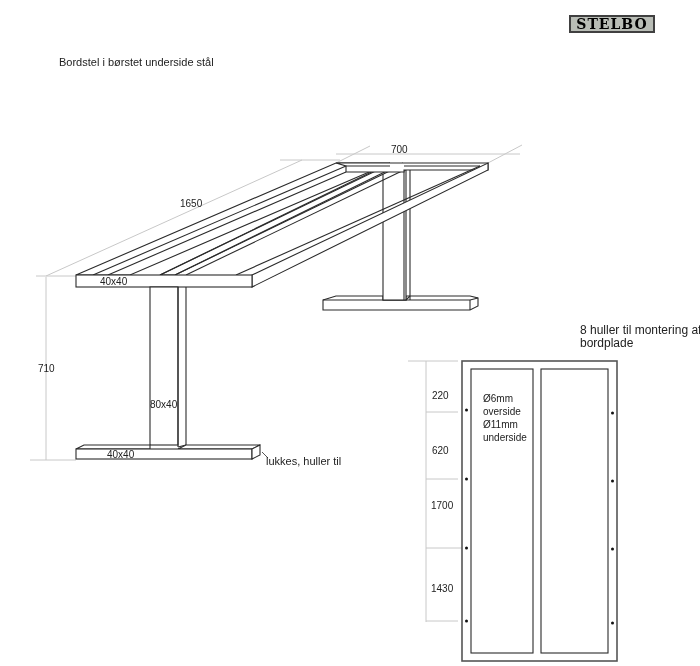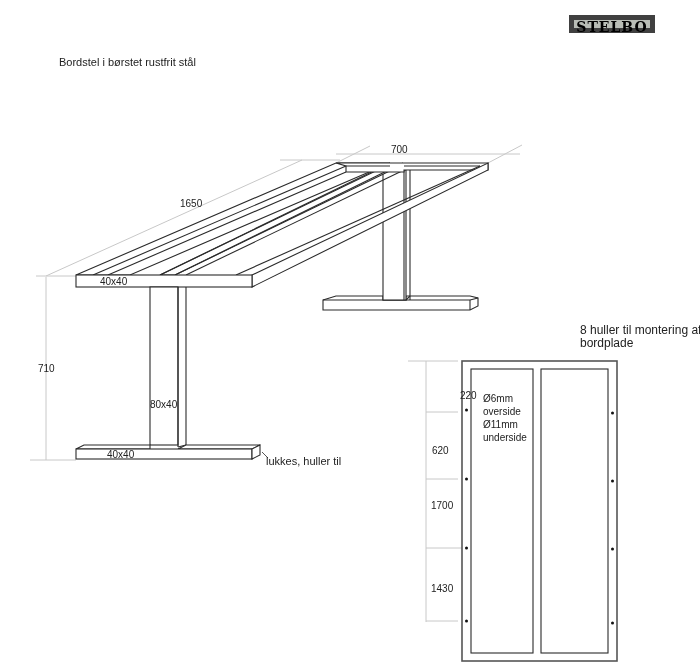--- a/index.html
+++ b/index.html
@@ -1,29 +1,29 @@
 <!DOCTYPE html>
 <html><head>
 <meta charset="utf-8">
 <style>
   html, body { margin:0; padding:0; background:#ffffff; }
   body { width:700px; height:666px; position:relative; overflow:hidden; font-family:"Liberation Sans", sans-serif; color:#222; }
   .abs { position:absolute; }
-  .logo { left:569px; top:15px; width:86px; height:18px; background:#b9bdb6; border:5px solid #404040; box-sizing:border-box; font-family:"DejaVu Serif", serif; font-weight:bold; font-size:14px; line-height:14px; letter-spacing:1px; color:#000; text-align:center; }
+  .logo { left:569px; top:15px; width:86px; height:18px; background:#b9bdb6; border:2px solid #404040; box-sizing:border-box; font-family:"DejaVu Serif", serif; font-weight:bold; font-size:14px; line-height:14px; letter-spacing:1px; color:#000; text-align:center; }
   .title { left:59px; top:56px; font-size:11px; }
   .lbl { font-size:10px; white-space:nowrap; }
   .note { font-size:10px; line-height:13px; }
   svg { position:absolute; left:0; top:0; }
 </style>
 </head>
 <body>
 
 <div class="abs logo">STELBO</div>
 
-<div class="abs title">Bordstel i børstet rustfrit stål</div>
+<div class="abs title">Bordstel i børstet underside stål</div>
 
 <svg width="700" height="666" viewBox="0 0 700 666">
 
   <g stroke="#c8c8c8" stroke-width="1" fill="none">
 
     <line x1="46" y1="276" x2="302" y2="160"></line>
     <line x1="36" y1="276" x2="76" y2="276"></line>
     <line x1="280" y1="160" x2="340" y2="160"></line>
 
     <line x1="336" y1="154" x2="520" y2="154"></line>
@@ -112,16 +112,16 @@
 
 <div class="abs note" style="left:580px;top:324px;width:140px;font-size:12px;">8 huller til montering af bordplade</div>
 
 <div class="abs note" style="left:483px;top:392px;">
   <div>Ø6mm</div>
   <div>overside</div>
   <div>Ø11mm</div>
   <div>underside</div>
 </div>
 
-<div class="abs lbl" style="left:432px;top:390px;margin-left:28px;">220</div>
+<div class="abs lbl" style="left:432px;top:390px;">220</div>
 <div class="abs lbl" style="left:432px;top:445px;">620</div>
 <div class="abs lbl" style="left:431px;top:500px;">1700</div>
 <div class="abs lbl" style="left:431px;top:583px;">1430</div>
 
 </body></html>

